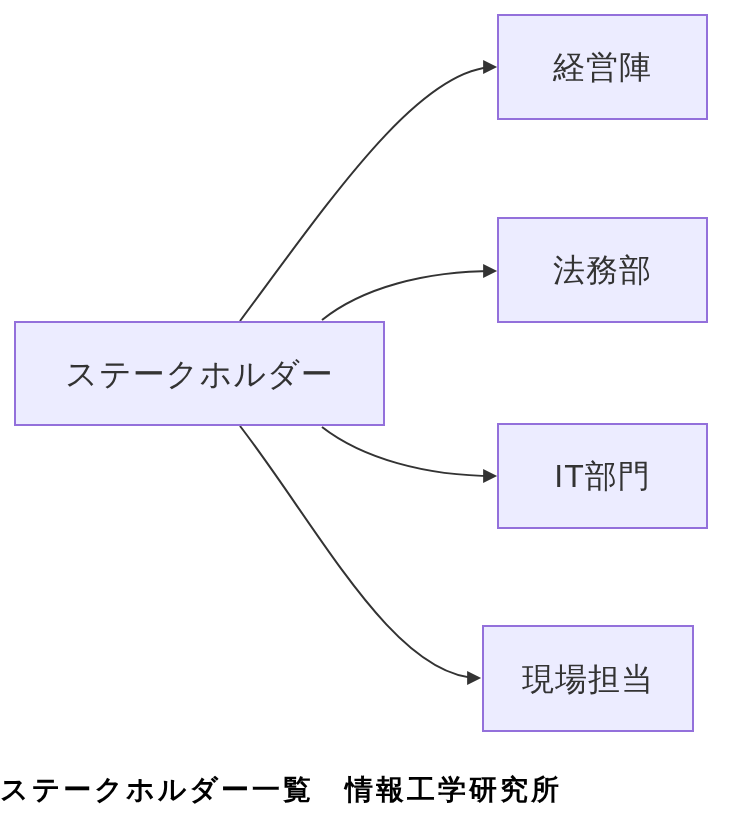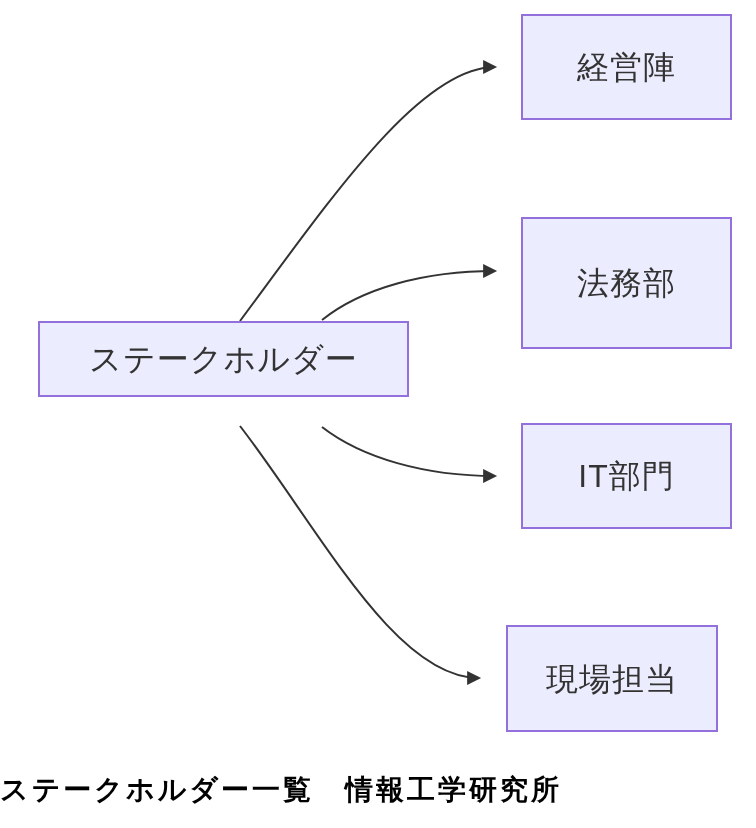--- a/index.html
+++ b/index.html
@@ -30,21 +30,20 @@
     stroke: none;
   }
   .node {
     position: absolute;
     box-sizing: border-box;
     background: var(--node-fill, #ECECFF);
     border: 2px solid var(--node-border, #9370DB);
     display: flex;
     align-items: center;
     justify-content: center;
-    margin-left: 24px;
   }
   .node-label {
     color: var(--node-text, #333333);
     font-size: 32px;
     line-height: 1;
     white-space: nowrap;
     letter-spacing: 1px;
   }
   .caption {
     position: absolute;
@@ -73,29 +72,29 @@
       <marker id="arrowhead" viewBox="0 0 10 10" refX="8.5" refY="5" markerUnits="userSpaceOnUse" markerWidth="16" markerHeight="14" orient="auto">
         <path class="arrow-fill" d="M0,0 L10,5 L0,10 Z"></path>
       </marker>
     </defs>
     <path class="edge" d="M 240 321 C 330 200, 420 67, 495 67" marker-end="url(#arrowhead)"></path>
     <path class="edge" d="M 322 320 C 362 288, 425 271, 495 271" marker-end="url(#arrowhead)"></path>
     <path class="edge" d="M 322 427 C 362 458, 425 476, 495 476" marker-end="url(#arrowhead)"></path>
     <path class="edge" d="M 240 426 C 320 530, 395 678, 479 678" marker-end="url(#arrowhead)"></path>
   </svg>
 
-  <div class="node" style="left:14px; top:321px; width:371px; height:76px;">
+  <div class="node" style="left:14px; top:321px; width:371px; height:105px;">
     <span class="node-label">ステークホルダー</span>
   </div>
 
   <div class="node" style="left:497px; top:14px; width:211px; height:106px;">
     <span class="node-label">経営陣</span>
   </div>
 
-  <div class="node" style="left:497px; top:217px; width:211px; height:132px;">
+  <div class="node" style="left:497px; top:217px; width:211px; height:106px;">
     <span class="node-label">法務部</span>
   </div>
 
   <div class="node" style="left:497px; top:423px; width:211px; height:106px;align-items:center;">
     <span class="node-label">IT部門</span>
   </div>
 
   <div class="node" style="left:482px; top:625px; width:212px; height:107px;">
     <span class="node-label">現場担当</span>
   </div>

